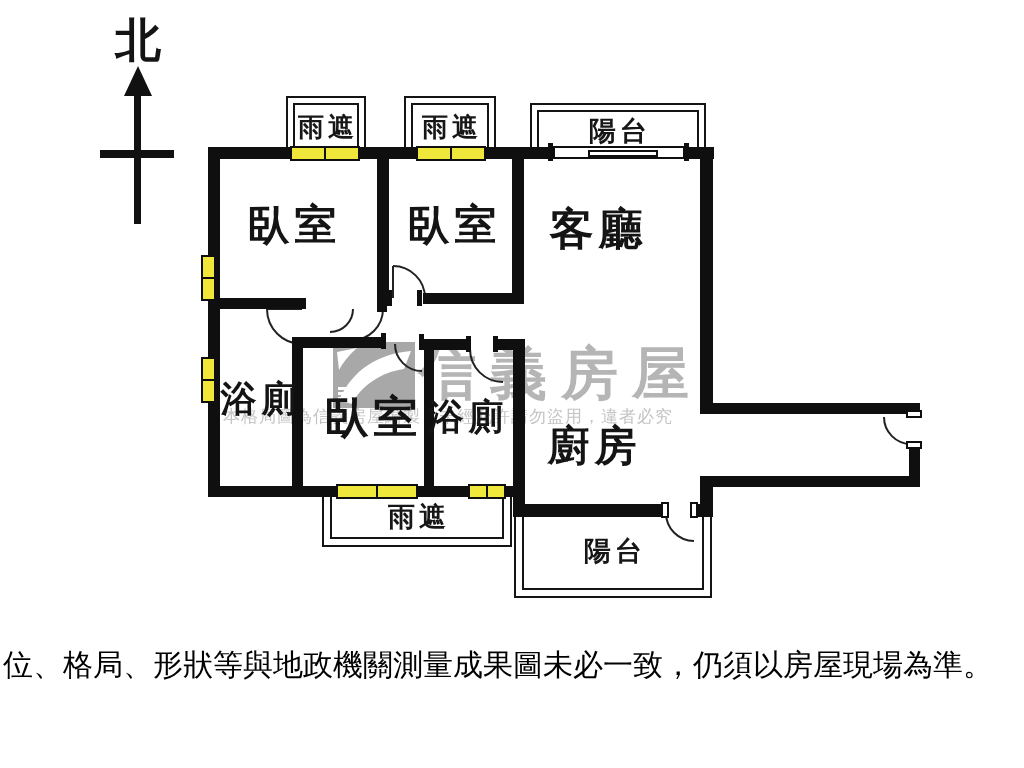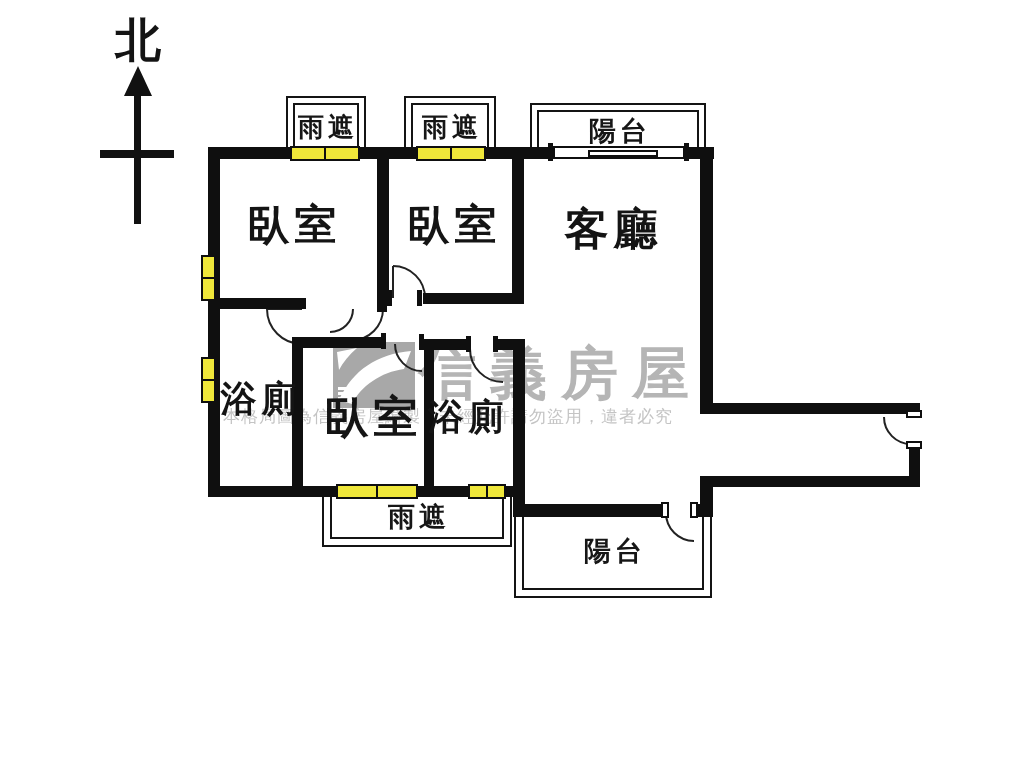--- a/index.html
+++ b/index.html
@@ -154,25 +154,27 @@
   </div>
   <div class="box nt" style="left:514px;top:514px;width:198px;height:84px">
     <div class="in">
         <span class="boxlab">陽台</span>
       </div>
   </div>
 
   <div class="rlabel" style="left:292px;top:225px;font-size:42px">臥室</div>
   <div class="rlabel" style="left:452px;top:225px;font-size:42px">臥室</div>
   <div class="rlabel" style="left:371px;top:417px;font-size:44px">臥室</div>
-  <div class="rlabel" style="left:611px;top:229px;font-size:44px">客廳</div>
+  <div class="rlabel" style="left:596px;top:229px;font-size:44px">客廳</div>
+  <div class="rlabel" style="left:592px;top:446px;font-size:42px">廚房</div>
   <div class="rlabel" style="left:259px;top:399px;font-size:36px">浴廁</div>
   <div class="rlabel" style="left:466px;top:417px;font-size:36px">浴廁</div>
 
   <div class="rlabel" style="left:138px;top:41px;font-size:46px;letter-spacing:0;text-indent:0">北</div>
   <div class="north-head"></div>
   <div class="north-shaft"></div>
   <div class="north-bar"></div>
 
   <div class="disclaimer">
+    <div>位、格局、形狀等與地政機關測量成果圖未必一致，仍須以房屋現場為準。</div>
   </div>
 
 </div>
 
 </body></html>

